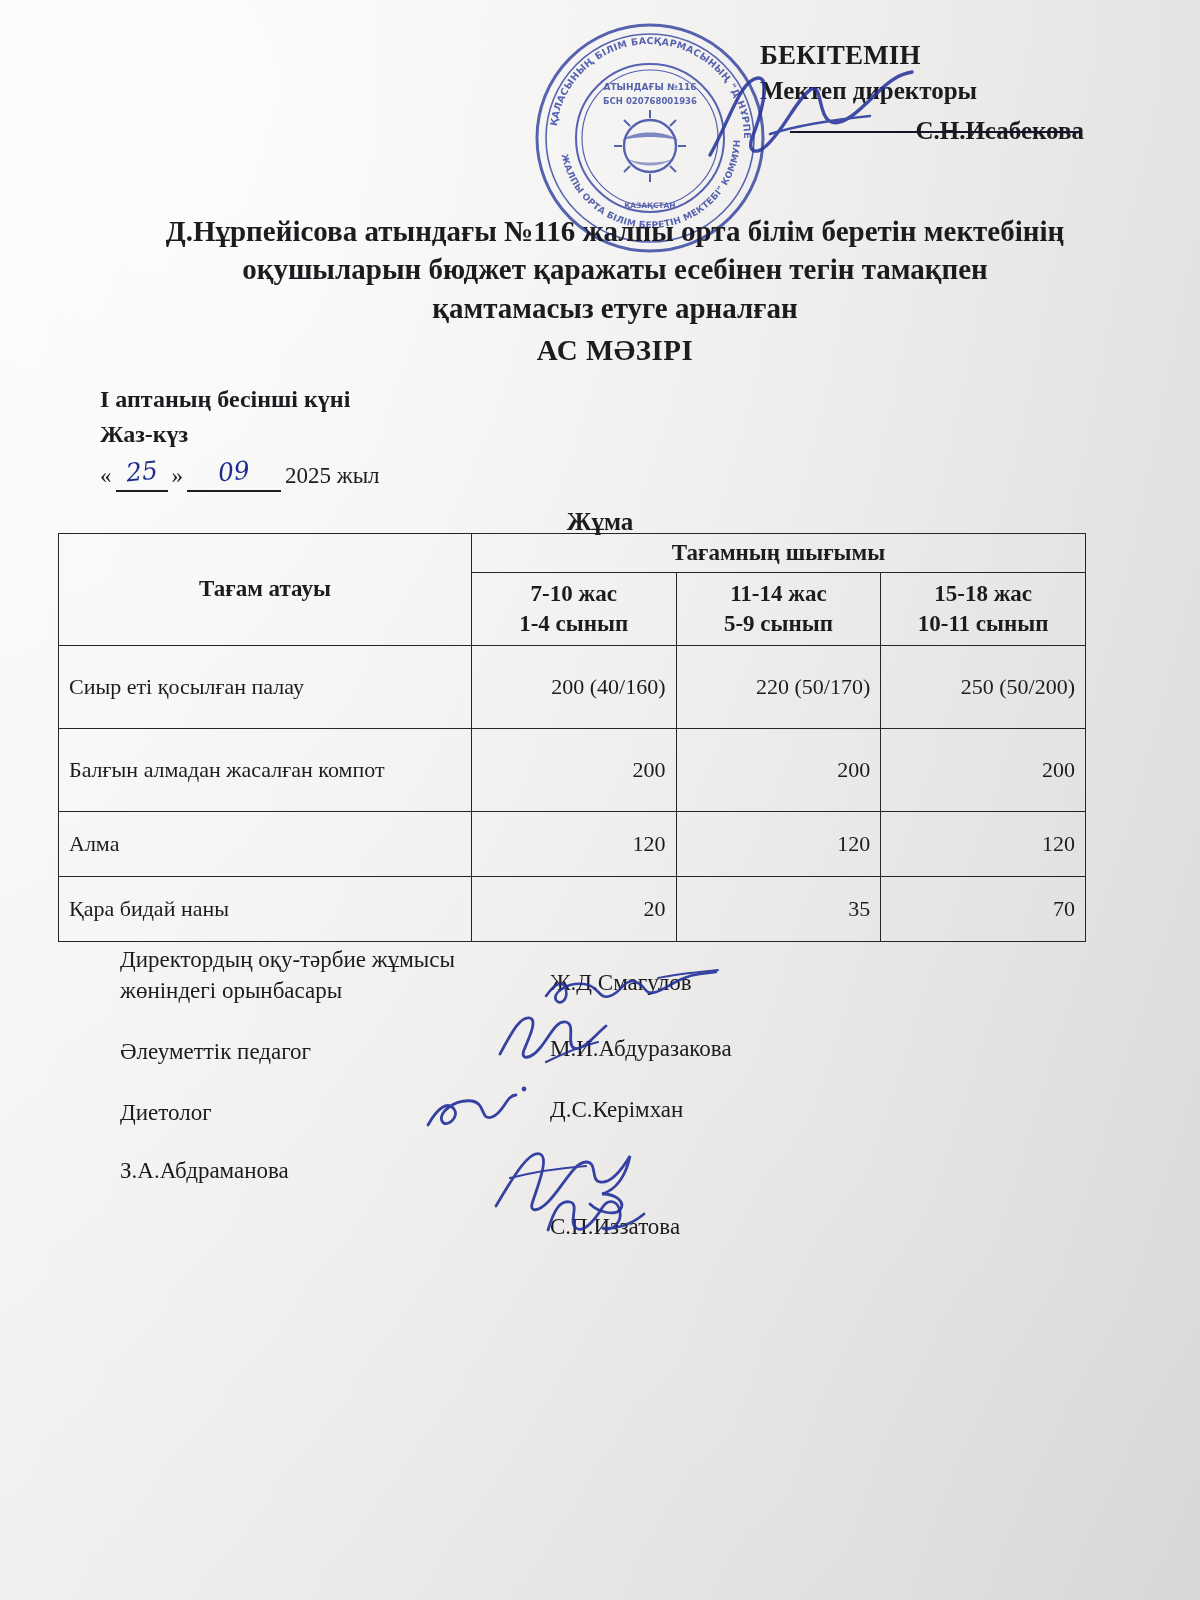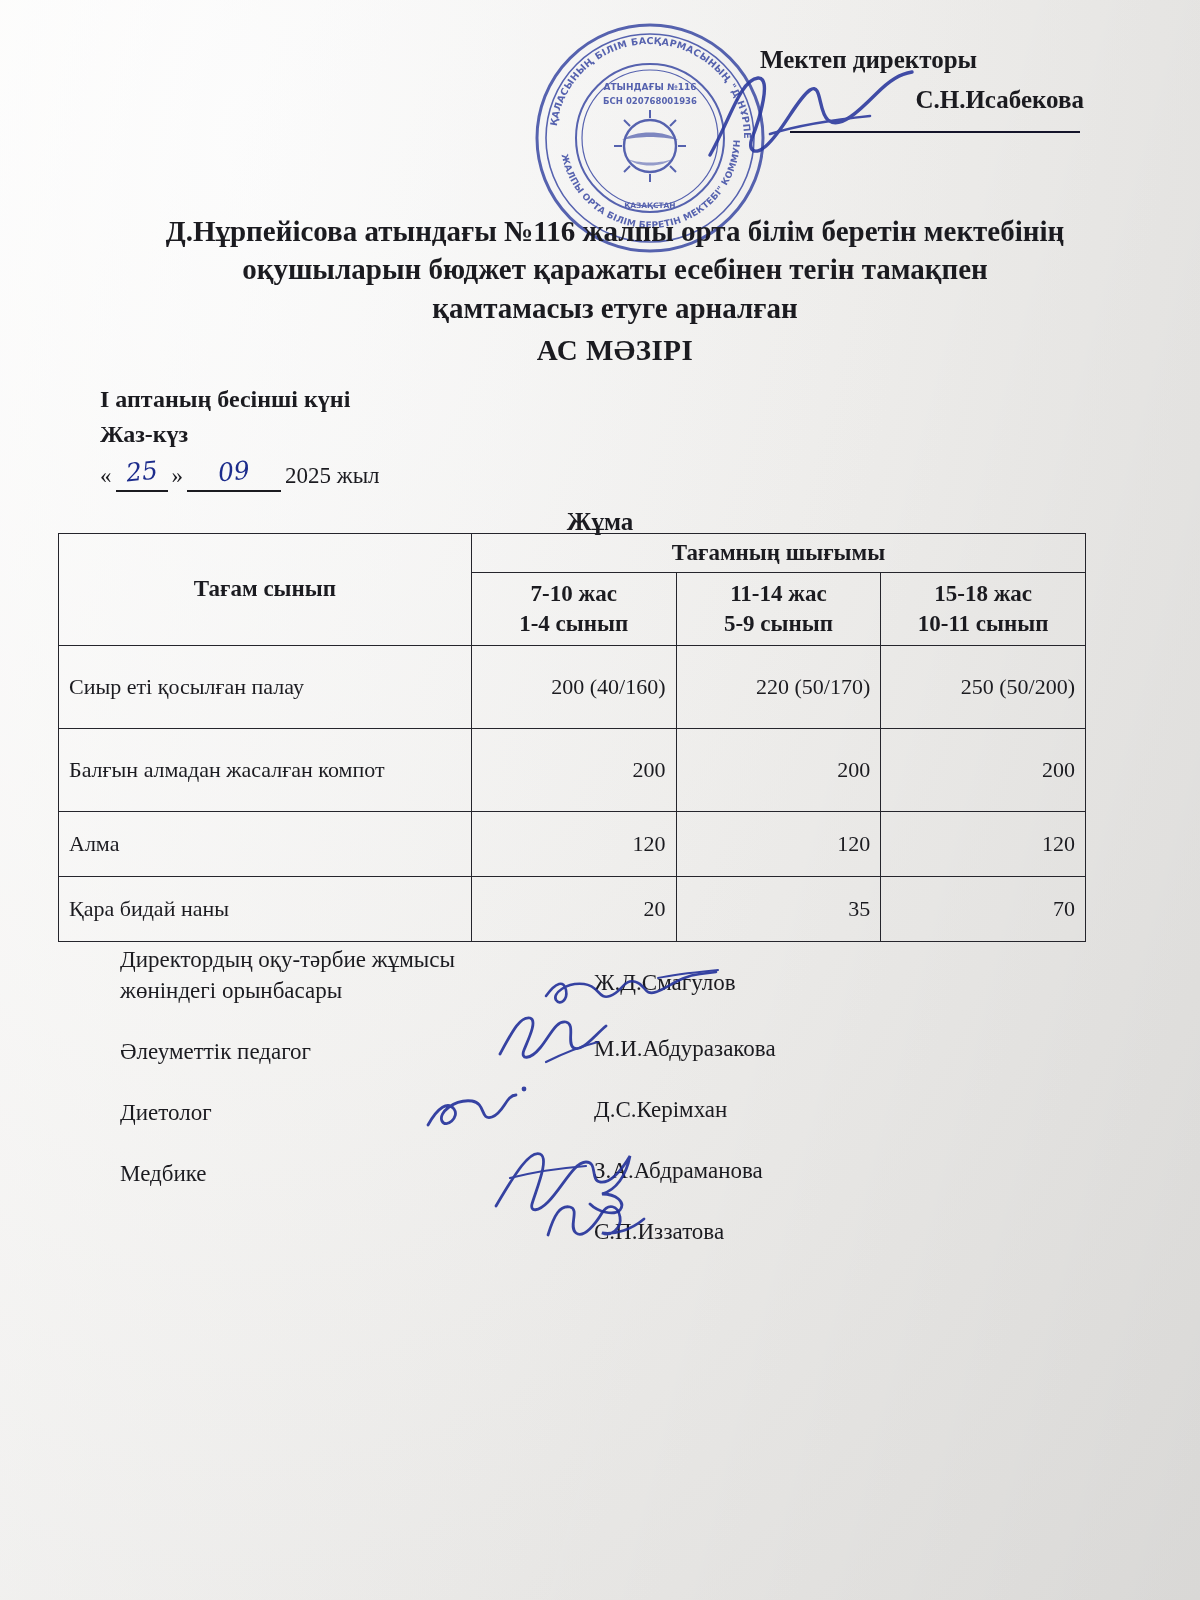--- a/index.html
+++ b/index.html
@@ -196,21 +196,20 @@
     left: 120px;
     top: 944px;
     width: 960px;
     font-size: 23px;
   }
   .sig-row {
     position: relative;
     display: flex;
     align-items: flex-start;
     margin-bottom: 30px;
-    gap: 44px;
   }
   .sig-role {
     width: 430px;
     line-height: 1.35;
   }
   .sig-name {
     width: 400px;
   }
   .sig-row.r1 .sig-name { padding-top: 26px; }
   .scribble {
@@ -224,20 +223,21 @@
   .scribble svg { display: block; }
 </style>
 </head>
 <body>
 
 <div class="paper"></div>
 
 <div class="sheet">
 
   <div class="approval">
+    <div class="line1">БЕКІТЕМІН</div>
     <div class="line2">Мектеп директоры</div>
     <div class="line3">С.Н.Исабекова</div>
   </div>
   <div class="sig-rule"></div>
 
   <div class="sig-director">
     <svg viewBox="0 0 230 110" width="230" height="110">
       <path d="M10,95 C30,60 40,20 58,18 C72,17 60,58 52,78 C48,90 54,96 66,86 C84,70 96,40 110,30 C122,22 118,52 128,60 C140,70 160,50 176,34 C190,20 200,14 212,12" fill="none" stroke="#22309a" stroke-width="3.4" stroke-linecap="round"></path>
       <path d="M70,74 C96,66 130,60 170,56" fill="none" stroke="#22309a" stroke-width="2.6" stroke-linecap="round"></path>
     </svg>
@@ -296,21 +296,21 @@
       <span class="blank"><span class="hand">09</span></span>
       <span>2025 жыл</span>
     </div>
   </div>
 
   <div class="day">Жұма</div>
 
   <table class="menu">
     <thead>
       <tr>
-        <th class="dish-head" rowspan="2">Тағам сынып</th>
+        <th class="dish-head" rowspan="2">Тағам атауы</th>
         <th class="yield-head" colspan="3">Тағамның шығымы</th>
       </tr>
       <tr>
         <th class="age">
           <div>7-10 жас</div>
           <div>1-4 сынып</div>
         </th>
         <th class="age">
           <div>11-14 жас</div>
           <div>5-9 сынып</div>
@@ -378,21 +378,20 @@
       <div class="sig-name">Д.С.Керімхан</div>
       <div class="scribble" style="left:300px; top:-24px;">
         <svg viewBox="0 0 150 80" width="150" height="80">
           <path d="M8,52 C18,34 28,28 34,36 C40,44 26,56 22,48 C18,40 34,26 52,28 C66,30 60,48 72,44 C84,40 86,22 96,22" fill="none" stroke="#22309a" stroke-width="2.8" stroke-linecap="round"></path>
           <circle cx="104" cy="16" r="2.4" fill="#22309a"></circle>
         </svg>
       </div>
     </div>
 
     <div class="sig-row">
-      <div class="sig-role">Медбике</div>
       <div class="sig-name">З.А.Абдраманова</div>
       <div class="scribble" style="left:370px; top:-26px;">
         <svg viewBox="0 0 160 86" width="160" height="86">
           <path d="M6,74 C26,40 40,18 50,22 C60,26 46,58 42,72 C40,80 48,80 58,70 C72,56 84,30 96,30 C108,30 100,48 110,50 C122,52 134,34 140,24 C136,44 126,58 112,62 C126,62 136,70 130,78 C124,84 108,80 100,72" fill="none" stroke="#22309a" stroke-width="2.8" stroke-linecap="round"></path>
           <path d="M20,46 C44,40 70,36 96,34" fill="none" stroke="#22309a" stroke-width="2.2" stroke-linecap="round"></path>
         </svg>
       </div>
     </div>
 
     <div class="sig-row">

